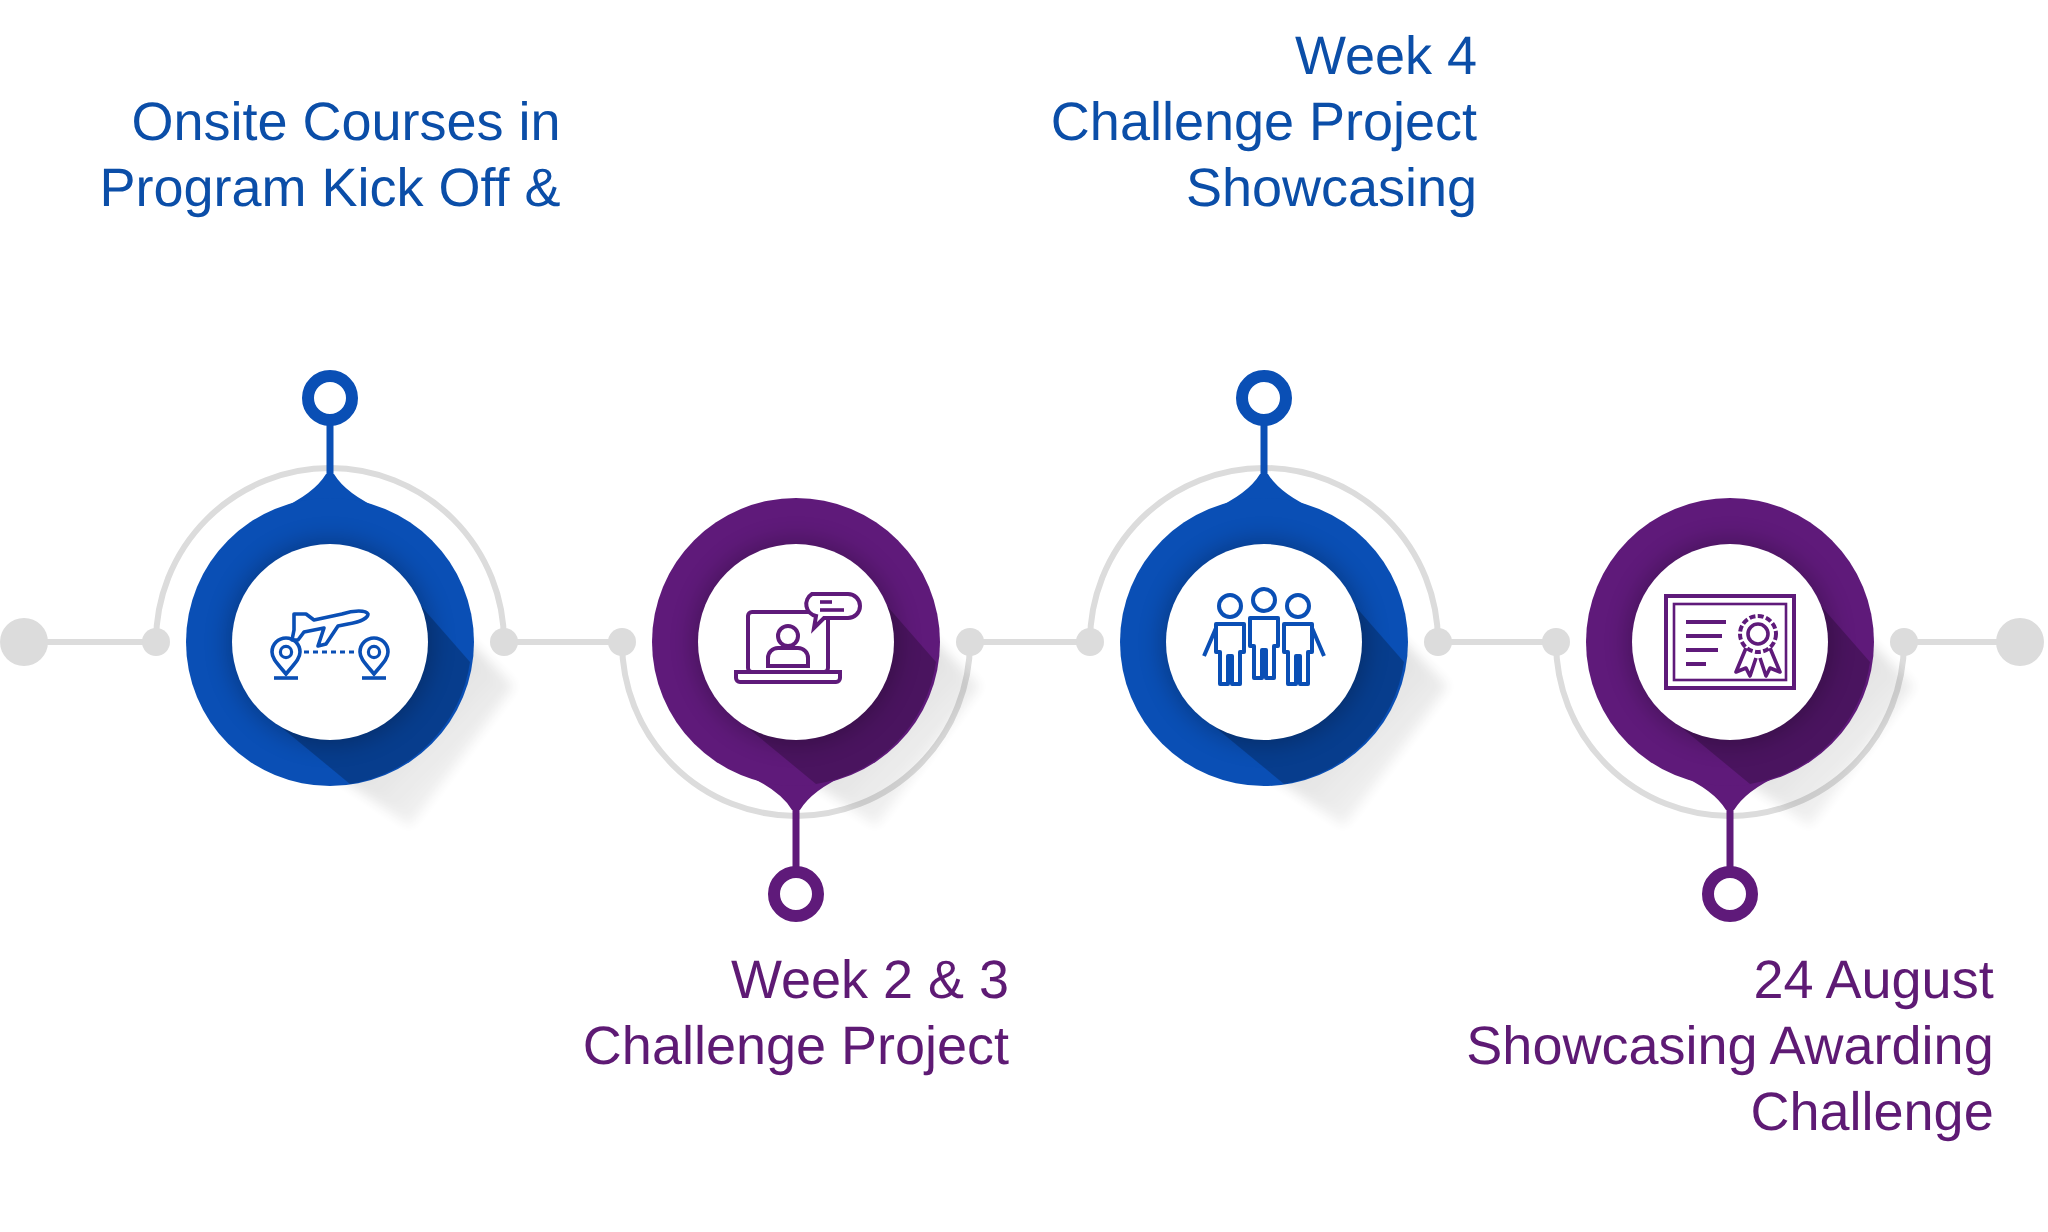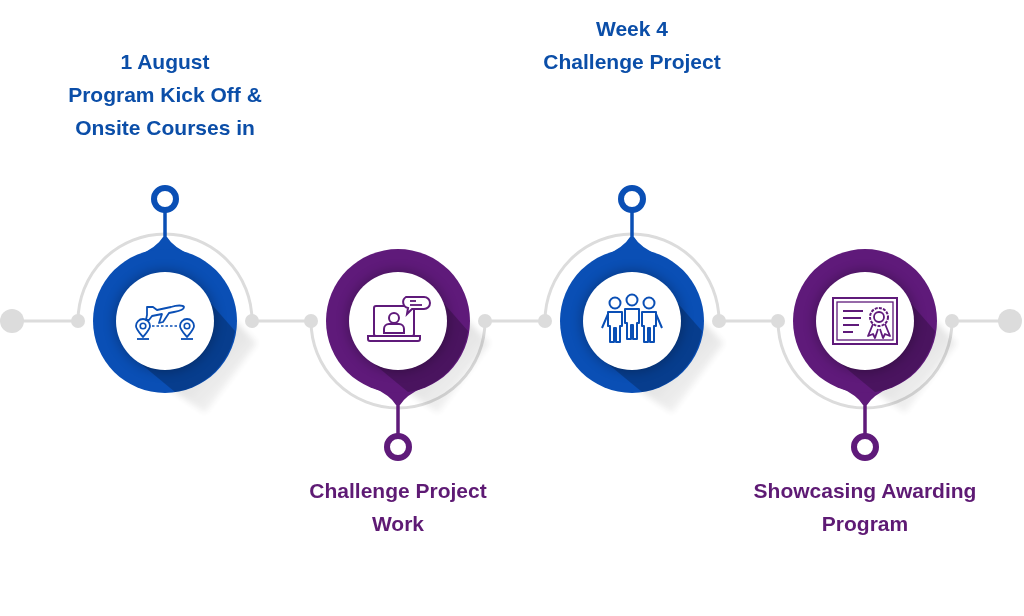--- a/index.html
+++ b/index.html
@@ -1,21 +1,21 @@
 <!DOCTYPE html>
 <html><head>
   <meta charset="utf-8">
   <style>
     html, body { margin: 0; padding: 0; background: #ffffff; }
     body { width: 1024px; height: 616px; position: relative; overflow: hidden;
            font-family: "Liberation Sans", "DejaVu Sans", sans-serif; }
     #stage { position: absolute; left: 0; top: 0; }
     .label {
-      position: absolute; text-align: center; font-weight: bold;
-      font-size: 21px; line-height: 33px; white-space: nowrap;
+      position: absolute; text-align: right; font-weight: normal;
+      font-size: 27px; line-height: 33px; white-space: nowrap;
       transform: translateX(-50%);
     }
     .label span { display: block; }
   </style>
 </head>
 <body>
 
 <svg id="stage" width="1024" height="616" viewBox="0 0 1024 616">
   <defs>
     <linearGradient id="shadowGrad" x1="0" y1="0" x2="1" y2="1">
@@ -131,29 +131,30 @@
           <path d="M8,3 l-5,12 l5,-2 l2,4 l3,-9 M20,3 l5,12 l-5,-2 l-2,4 l-3,-9" fill="none" stroke="#5f1a7a" stroke-width="1.8" stroke-linejoin="round"></path>
         </g>
         <line x1="865" y1="405" x2="865" y2="435" stroke="#5f1a7a" stroke-width="3.5"></line>
         <circle cx="865" cy="447" r="11" fill="#fff" stroke="#5f1a7a" stroke-width="6"></circle>
       </g>
     </g>
 </svg>
 
 <div id="labels-layer">
     <div class="label" style="color: rgb(11, 78, 168); left: 165px; top: 45px;">
-      <span>1 August</span>
+      <span>Onsite Courses in</span>
       <span>Program Kick Off &amp;</span>
-      <span>Onsite Courses in</span>
     </div>
     <div class="label" style="color: rgb(94, 26, 116); left: 398px; top: 474px;">
+      <span>Week 2 &amp; 3</span>
       <span>Challenge Project</span>
-      <span>Work</span>
     </div>
     <div class="label" style="color: rgb(11, 78, 168); left: 632px; top: 12px;">
       <span>Week 4</span>
       <span>Challenge Project</span>
+      <span>Showcasing</span>
     </div>
     <div class="label" style="color: rgb(94, 26, 116); left: 865px; top: 474px;">
+      <span>24 August</span>
       <span>Showcasing Awarding</span>
-      <span>Program</span>
+      <span>Challenge</span>
     </div>
   </div>
 
 </body></html>

